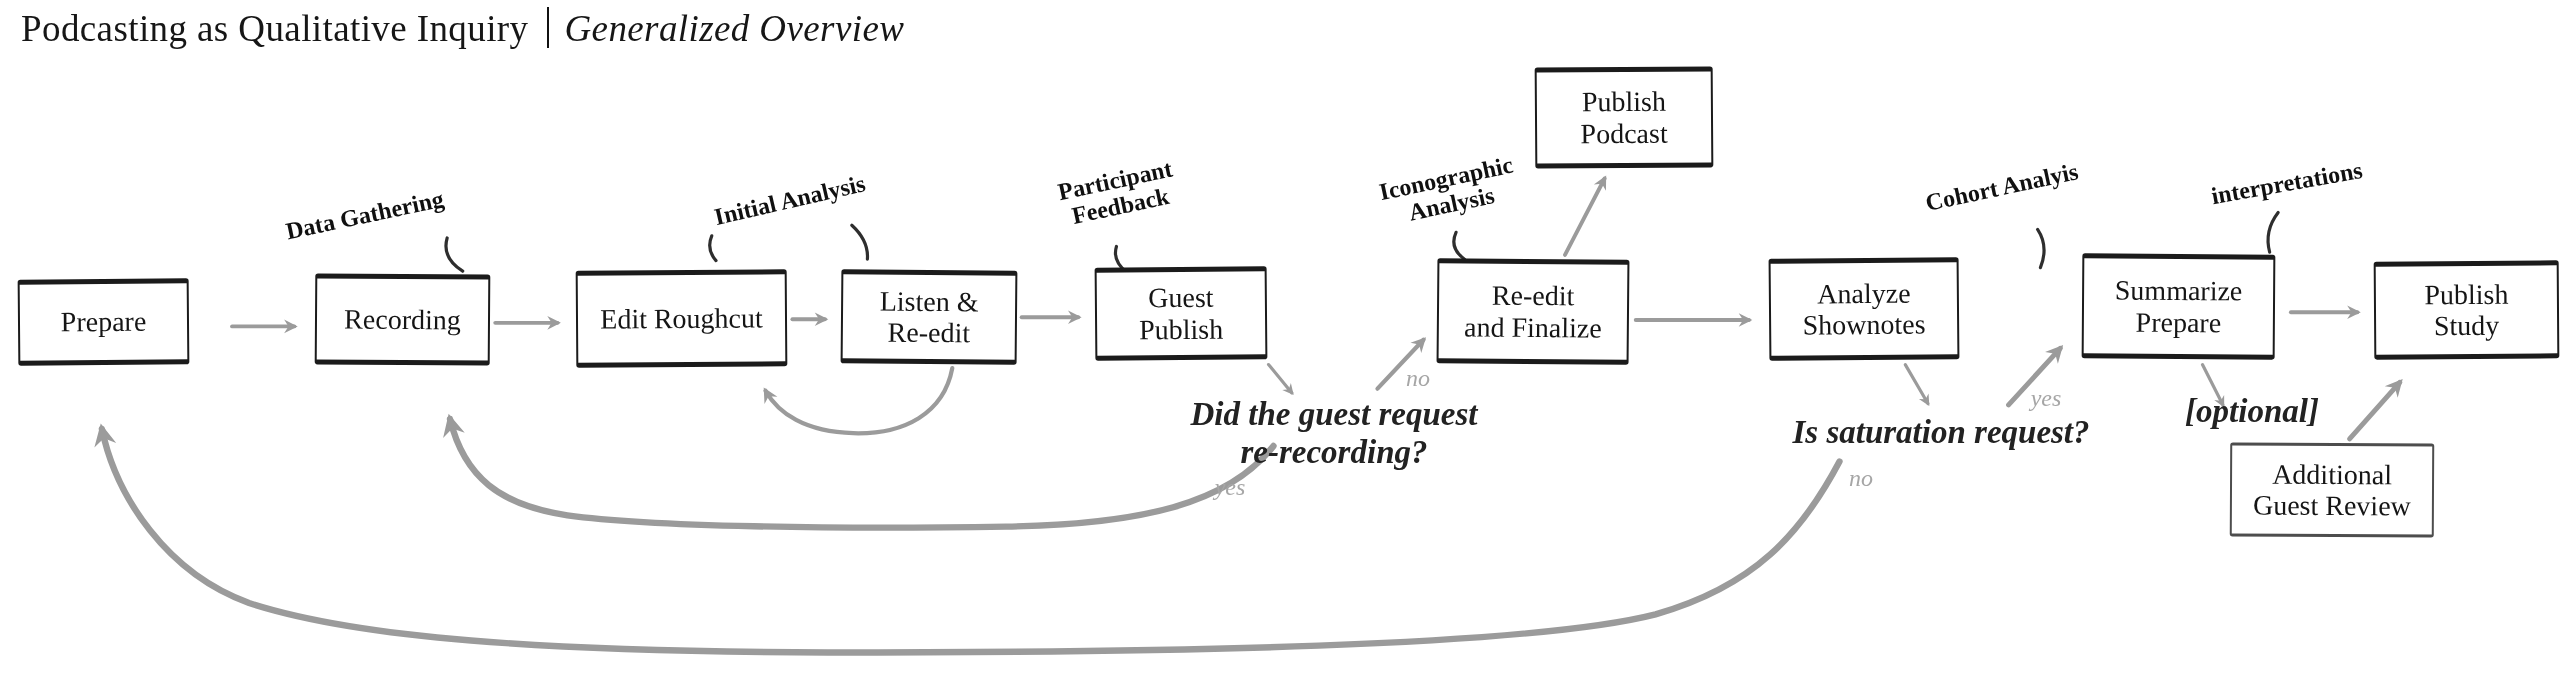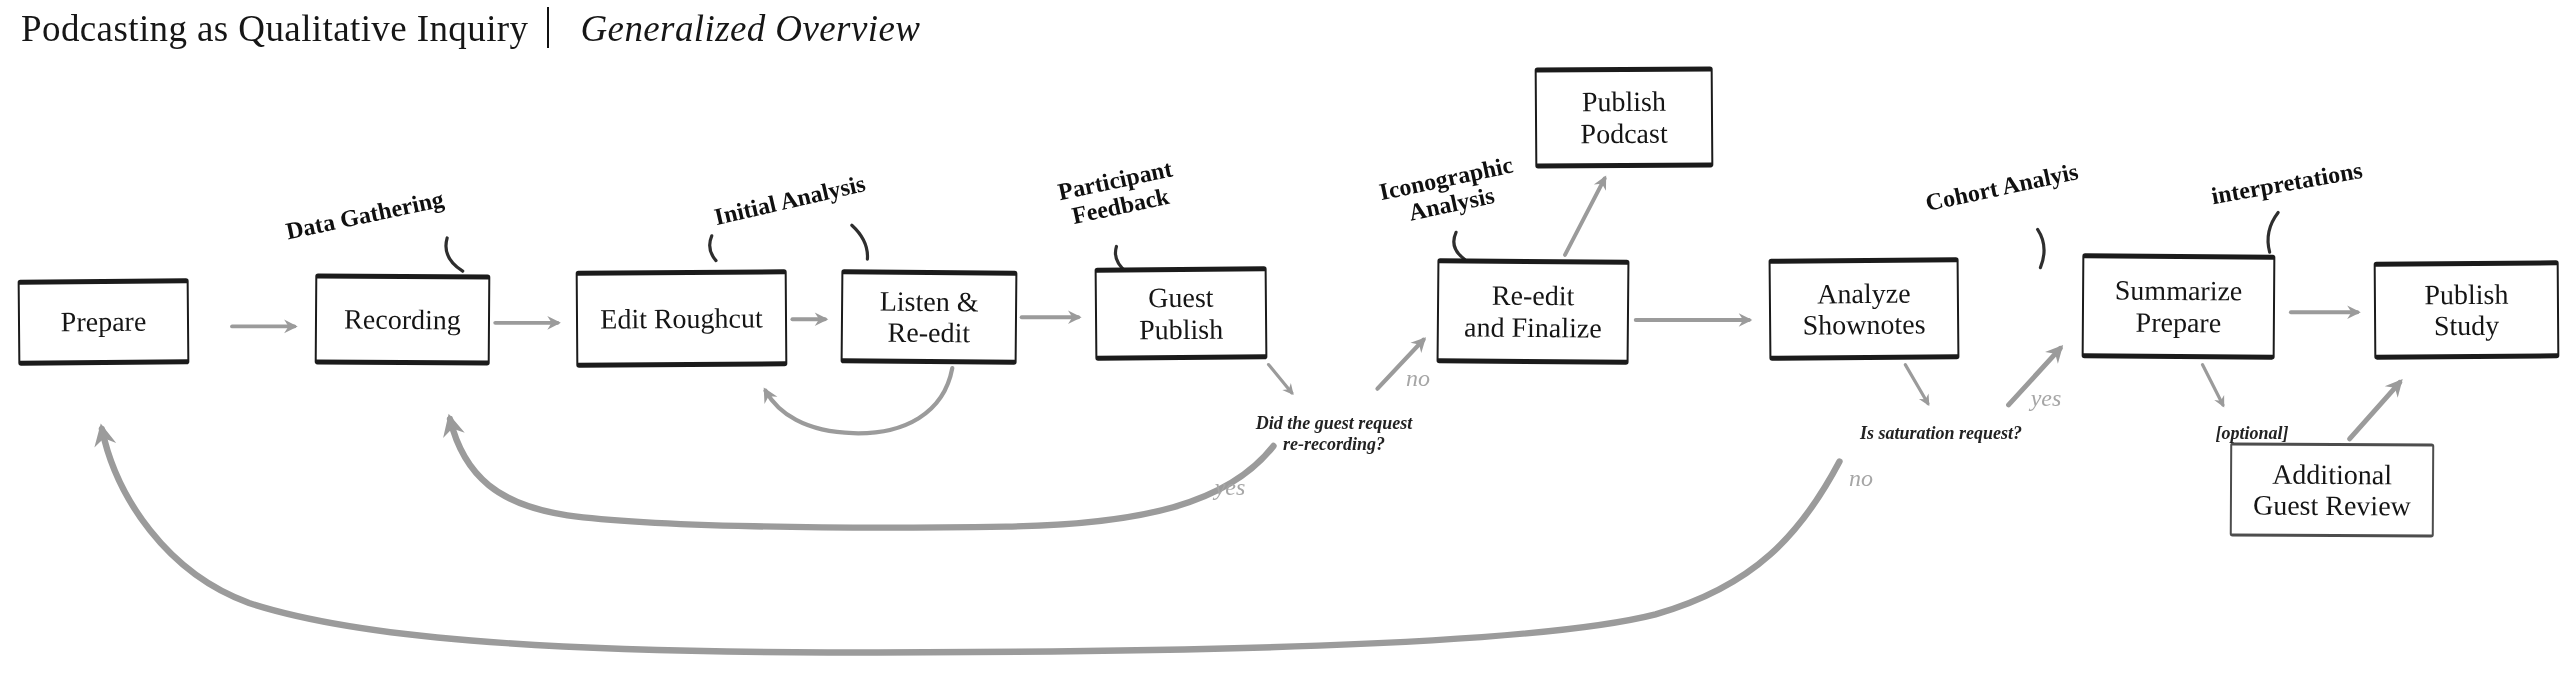--- a/index.html
+++ b/index.html
@@ -28,21 +28,21 @@
     white-space: nowrap;
   }
   .title .main { font-style: normal; }
   .title .sep {
     display: inline-block;
     width: 0;
     height: 41px;
     border-left: 2.1px solid #111;
     margin: 0 15.6px 0 18.4px;
   }
-  .title .sub { font-style: italic; margin-left: 16px; }
+  .title .sub { font-style: italic; }
 
   
   .node {
     position: absolute;
     box-sizing: border-box;
     display: flex;
     align-items: center;
     justify-content: center;
     text-align: center;
     background: #ffffff;
@@ -70,21 +70,21 @@
     color: #101010;
     text-align: center;
     line-height: 1.08;
     white-space: pre-line;
   }
 
   
   .decision {
     position: absolute;
     transform: translate(-50%, -50%);
-    font-size: 18px;
+    font-size: 33px;
     font-style: italic;
     font-weight: 600;
     color: #222222;
     text-align: center;
     line-height: 1.15;
     white-space: pre-line;
   }
   .branch-label {
     position: absolute;
     transform: translate(-50%, -50%);
@@ -204,19 +204,19 @@
 <div class="annotation" style="left:1118px; top:194px;">Participant
 Feedback</div>
 <div class="annotation" style="left:1449px; top:192px;">Iconographic
 Analysis</div>
 <div class="annotation" style="left:2002px; top:188px;">Cohort Analyis</div>
 <div class="annotation" style="left:2287px; top:184px; transform:translate(-50%,-50%) rotate(-10deg);">interpretations</div>
 
 <div class="decision" style="left:1334px; top:434px;">Did the guest request
 re-recording?</div>
 <div class="decision" style="left:1941px; top:433px;">Is saturation request?</div>
-<div class="decision" style="left:2252px; top:433px;">[optional]</div>
+<div class="decision" style="left:2252px; top:412px;">[optional]</div>
 
 <div class="branch-label" style="left:1418px; top:378px;">no</div>
 <div class="branch-label" style="left:1230px; top:487px;">yes</div>
 <div class="branch-label" style="left:2046px; top:398px;">yes</div>
 <div class="branch-label" style="left:1861px; top:478px;">no</div>
 
 
 </body></html>

